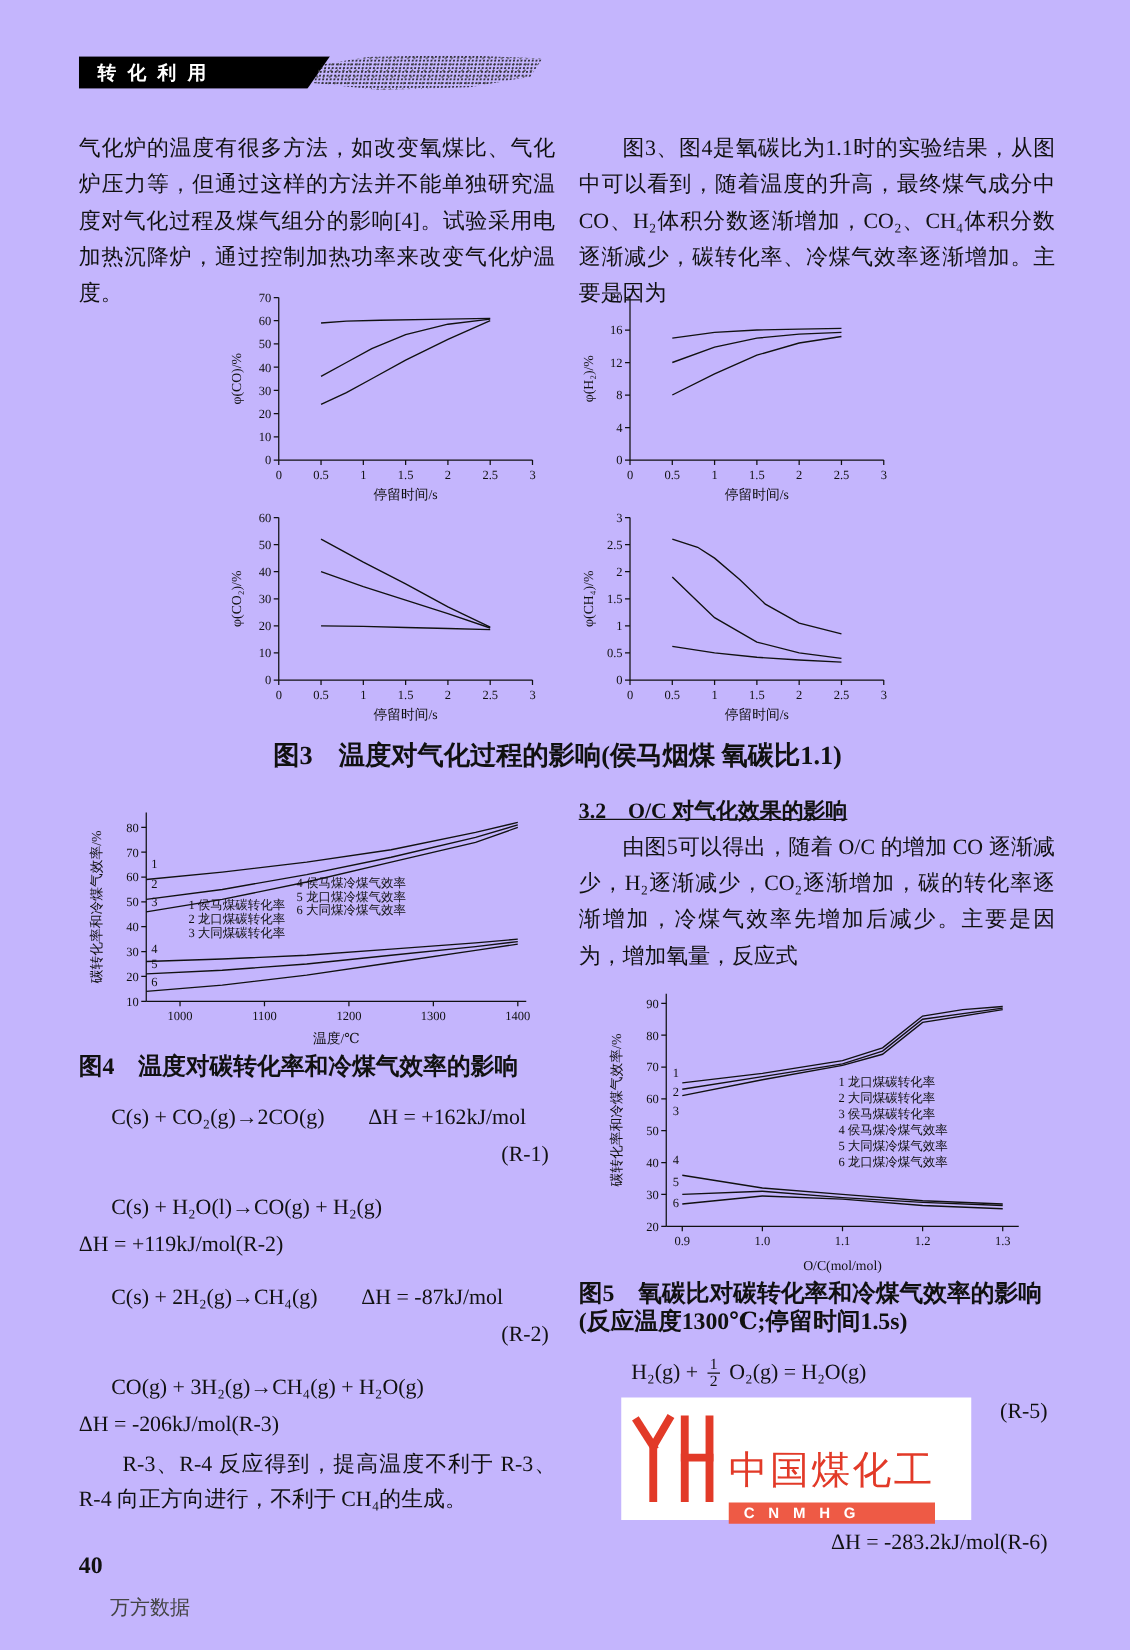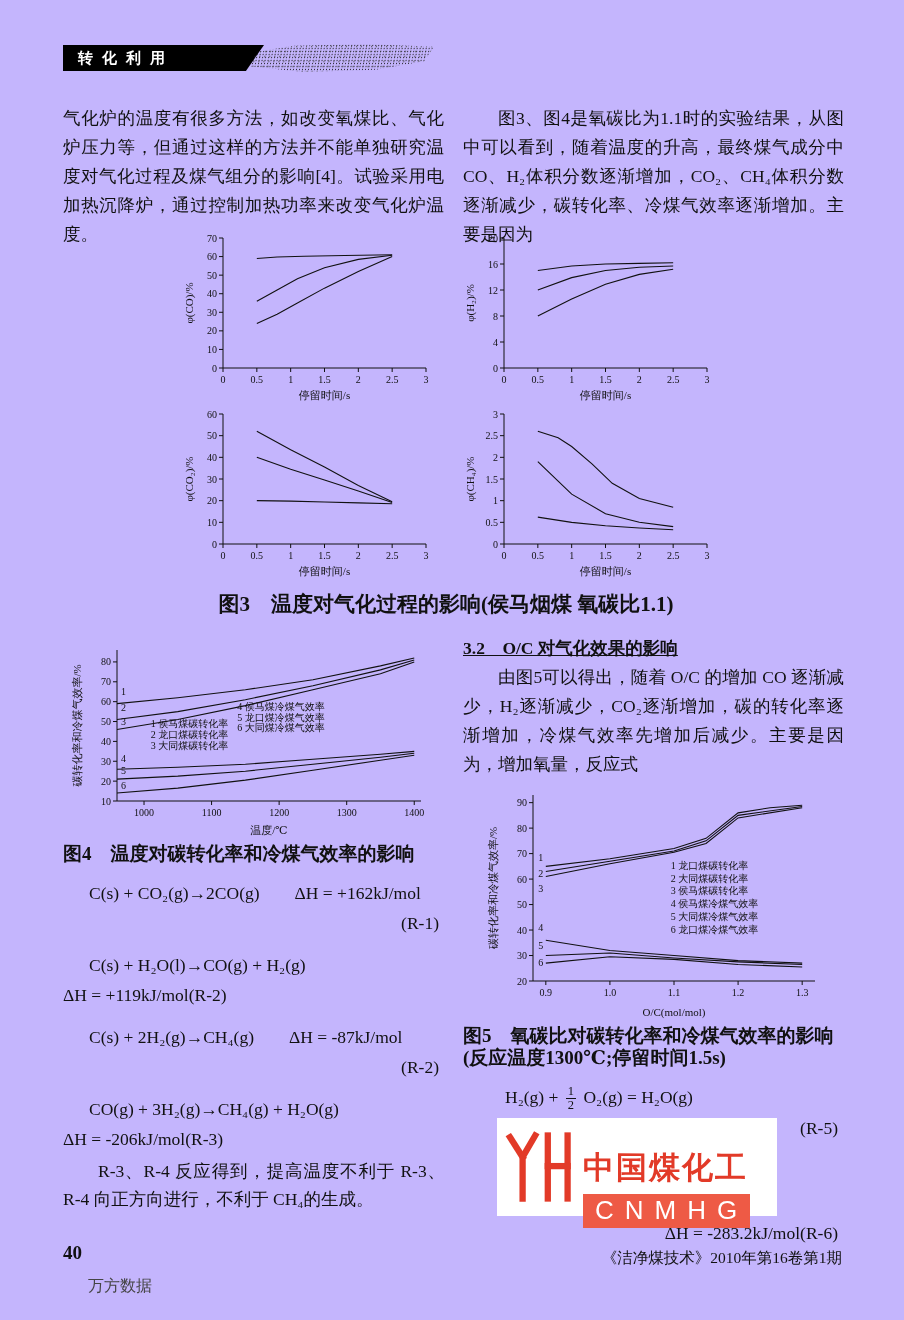--- a/index.html
+++ b/index.html
@@ -47,24 +47,24 @@
         line-height:1.05;margin:0 3px;}
   .frac .den{border-top:1px solid #111;display:block;padding:0 2px;}
   .frac .num{display:block;}
   .r5-line{padding-left:42px;margin-top:14px;}
   .r6-row{display:flex;justify-content:flex-end;padding-left:46px;padding-right:6px;margin-top:10px;}
   .wm-space{height:66px;}
   
   .watermark{position:absolute;left:497px;top:1118px;width:276px;height:98px;background:#fff;
     display:flex;align-items:center;gap:10px;z-index:6;padding-left:4px;}
   .wm-text{display:flex;flex-direction:column;}
-  .wm-cn{font-family:"Liberation Sans","DejaVu Sans",sans-serif;font-weight:bold;font-size:31px;
+  .wm-cn{font-family:"Liberation Sans","DejaVu Sans",sans-serif;font-weight:normal;font-size:31px;
     letter-spacing:2px;margin-top:40px;}
   .wm-bar{margin-top:5px;color:#fff;font-family:"Liberation Sans","DejaVu Sans",sans-serif;
-    font-size:26px;letter-spacing:11px;padding:1px 2px 2px 12px;font-weight:normal;}
+    font-size:12px;letter-spacing:11px;padding:1px 2px 2px 12px;font-weight:bold;}
   
   .footer-page{position:absolute;left:63px;top:1242px;font-weight:bold;font-size:19px;}
   .footer-journal{position:absolute;right:62px;top:1248px;font-size:15.5px;}
   .wanfang{position:absolute;left:88px;top:1276px;font-size:16px;color:#444;}
   svg{display:block;font-family:"Liberation Serif","DejaVu Serif",serif;}
   svg text{fill:#111;stroke:none;}
 </style>
 </head>
 <body>
 
@@ -414,16 +414,15 @@
         <path d="M52 44 L74 44"></path>
       </g>
     </svg>
     <div class="wm-text">
       <div class="wm-cn" style="color: rgb(226, 58, 40);">中国煤化工</div>
       <div class="wm-bar" style="background: rgb(238, 90, 69);">CNMHG</div>
     </div>
   </div>
 
   <div class="footer-page">40</div>
-  <div class="footer-journal">《洁净煤技术》2010年第16卷第1期</div>
   <div class="wanfang">万方数据</div>
 
 </div>
 
 </body></html>

